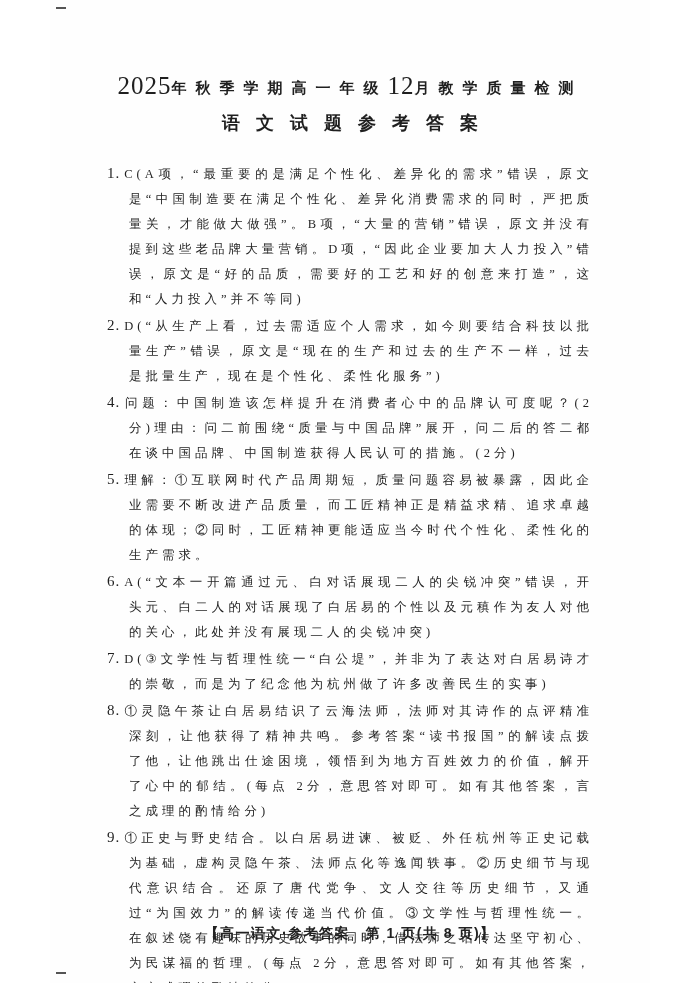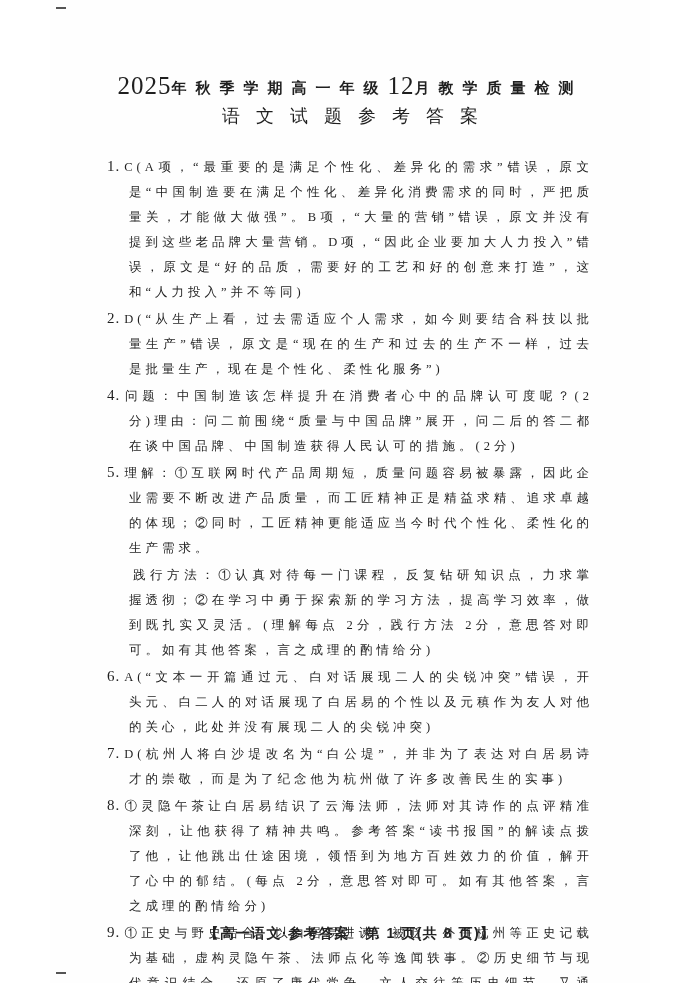--- a/index.html
+++ b/index.html
@@ -34,23 +34,23 @@
     letter-spacing: 9px;
     white-space: nowrap;
   }
   .title-line1 .big-num {
     font-size: 25px;
     font-weight: 400;
     letter-spacing: 1px;
     vertical-align: -1px;
   }
   .title-line2 {
-    margin-top: 4px;
+    margin-top: 11px;
     font-size: 18px;
-    font-weight: 400;
+    font-weight: 700;
     letter-spacing: 16px;
     text-indent: 16px; 
     white-space: nowrap;
   }
 
   .answers {
     margin: 26px 57px 0 57px;
   }
   .answer-item {
     font-size: 12.5px;
@@ -109,30 +109,27 @@
 
 
     <div class="answer-item">
       <span class="answer-number">4.</span><span>问题：中国制造该怎样提升在消费者心中的品牌认可度呢？(2分)理由：问二前围绕“质量与中国品牌”展开，问二后的答二都在谈中国品牌、中国制造获得人民认可的措施。(2分)</span>
     </div>
 
     <div class="answer-item">
       <span class="answer-number">5.</span><span>理解：①互联网时代产品周期短，质量问题容易被暴露，因此企业需要不断改进产品质量，而工匠精神正是精益求精、追求卓越的体现；②同时，工匠精神更能适应当今时代个性化、柔性化的生产需求。</span>
     </div>
 
-    <div class="answer-item continuation">
-      <span class="answer-number"></span><span>践行方法：①认真对待每一门课程，反复钻研知识点，力求掌握透彻；②在学习中勇于探索新的学习方法，提高学习效率，做到既扎实又灵活。(理解每点 2分，践行方法 2分，意思答对即可。如有其他答案，言之成理的酌情给分)</span>
-    </div>
 
     <div class="answer-item">
       <span class="answer-number">6.</span><span>A(“文本一开篇通过元、白对话展现二人的尖锐冲突”错误，开头元、白二人的对话展现了白居易的个性以及元稹作为友人对他的关心，此处并没有展现二人的尖锐冲突)</span>
     </div>
 
     <div class="answer-item">
-      <span class="answer-number">7.</span><span>D(杭州人将白沙堤改名为“白公堤”，并非为了表达对白居易诗才的崇敬，而是为了纪念他为杭州做了许多改善民生的实事)</span>
+      <span class="answer-number">7.</span><span>D(③文学性与哲理性统一“白公堤”，并非为了表达对白居易诗才的崇敬，而是为了纪念他为杭州做了许多改善民生的实事)</span>
     </div>
 
     <div class="answer-item">
       <span class="answer-number">8.</span><span>①灵隐午茶让白居易结识了云海法师，法师对其诗作的点评精准深刻，让他获得了精神共鸣。参考答案“读书报国”的解读点拨了他，让他跳出仕途困境，领悟到为地方百姓效力的价值，解开了心中的郁结。(每点 2分，意思答对即可。如有其他答案，言之成理的酌情给分)</span>
     </div>
 
     <div class="answer-item">
       <span class="answer-number">9.</span><span>①正史与野史结合。以白居易进谏、被贬、外任杭州等正史记载为基础，虚构灵隐午茶、法师点化等逸闻轶事。②历史细节与现代意识结合。还原了唐代党争、文人交往等历史细节，又通过“为国效力”的解读传递当代价值。③文学性与哲理性统一。在叙述饶有趣味的历史故事的同时，借法师之话传达坚守初心、为民谋福的哲理。(每点 2分，意思答对即可。如有其他答案，言之成理的酌情给分)</span>
     </div>
 

